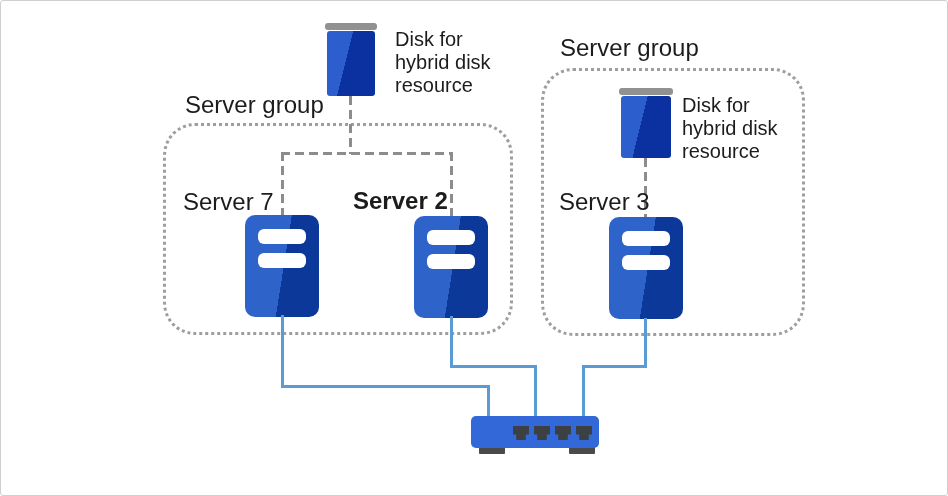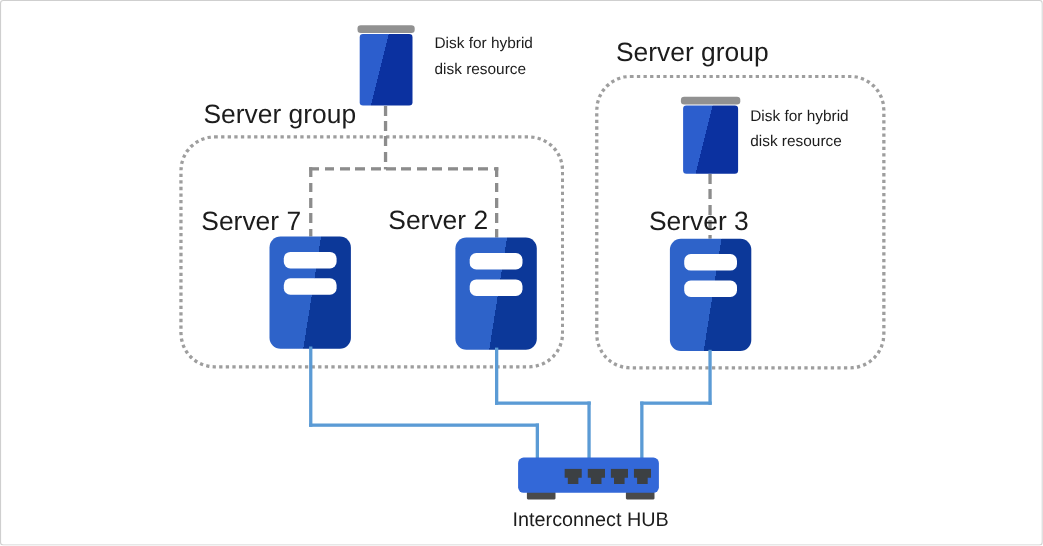--- a/index.html
+++ b/index.html
@@ -3,21 +3,21 @@
 <meta charset="utf-8">
 <style>
   html,body{margin:0;padding:0;background:#fff;}
   body{font-family:"Liberation Sans",sans-serif;}
   .canvas{
     position:relative;width:946px;height:494px;background:#fff;
     border:1px solid var(--border,#cfcfcf);border-radius:3px;overflow:hidden;
     color:var(--text,#1c1c1c);
   }
   .label{position:absolute;font-size:24px;line-height:22px;white-space:nowrap;}
-  .wrap-label{position:absolute;font-size:14px;line-height:23px;width:115px;white-space:normal;}
+  .wrap-label{position:absolute;font-size:20px;line-height:23px;width:115px;white-space:normal;}
 
   
   .group-box{
     position:absolute;box-sizing:border-box;
     border:3px dotted var(--dot-gray,#9e9e9e);border-radius:32px;background:transparent;
   }
   .g1{left:162px;top:122px;width:350px;height:212px;}
   .g2{left:540px;top:67px;width:264px;height:268px;}
   .sg1{left:184px;top:93px;}
   .sg2{left:559px;top:36px;}
@@ -48,22 +48,22 @@
   
   .server{position:absolute;width:74px;height:102px;border-radius:10px;
     background:linear-gradient(99deg,var(--server-light,#2e63c9) 52%,var(--server-dark,#0c3899) 52%);}
   .server .bar{position:absolute;left:13px;width:48px;height:15px;background:#fff;border-radius:6px;}
   .server .bar.b1{top:14px;}
   .server .bar.b2{top:38px;}
   .s1{left:244px;top:214px;}
   .s2{left:413px;top:215px;}
   .s3{left:608px;top:216px;}
   .s1l{left:182px;top:190px;}
-  .s2l{left:352px;top:189px;}
-  .s3l{left:558px;top:190px;margin-left:31px;}
+  .s2l{left:352px;top:189px;font-weight:bold;}
+  .s3l{left:558px;top:190px;}
 
   
   .blue{position:absolute;background:var(--line-blue,#5b9bd5);}
   .r1v1{left:280px;top:314px;width:3px;height:73px;}
   .r1h {left:280px;top:384px;width:209px;height:3px;}
   .r1v2{left:486px;top:384px;width:3px;height:32px;}
   .r2v1{left:449px;top:315px;width:3px;height:52px;}
   .r2h {left:449px;top:364px;width:87px;height:3px;}
   .r2v2{left:533px;top:364px;width:3px;height:52px;}
   .r3v1{left:643px;top:317px;width:3px;height:50px;}
@@ -139,15 +139,14 @@
   <div class="blue r3v2"></div>
 
   <div class="hub-foot foot-l"></div>
   <div class="hub-foot foot-r"></div>
   <div class="hub-body">
     <div class="port p1"></div>
     <div class="port p2"></div>
     <div class="port p3"></div>
     <div class="port p4"></div>
   </div>
-  <div class="hub-label">Interconnect HUB</div>
 
 </div>
 
 </body></html>

